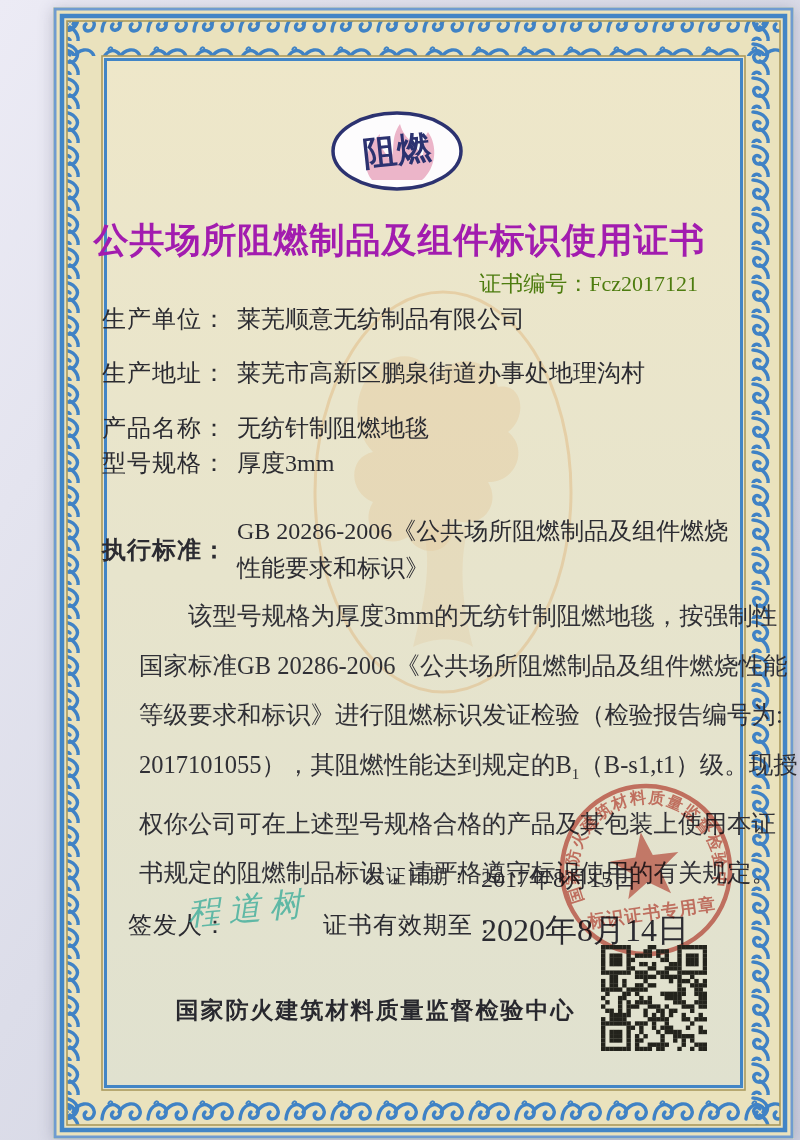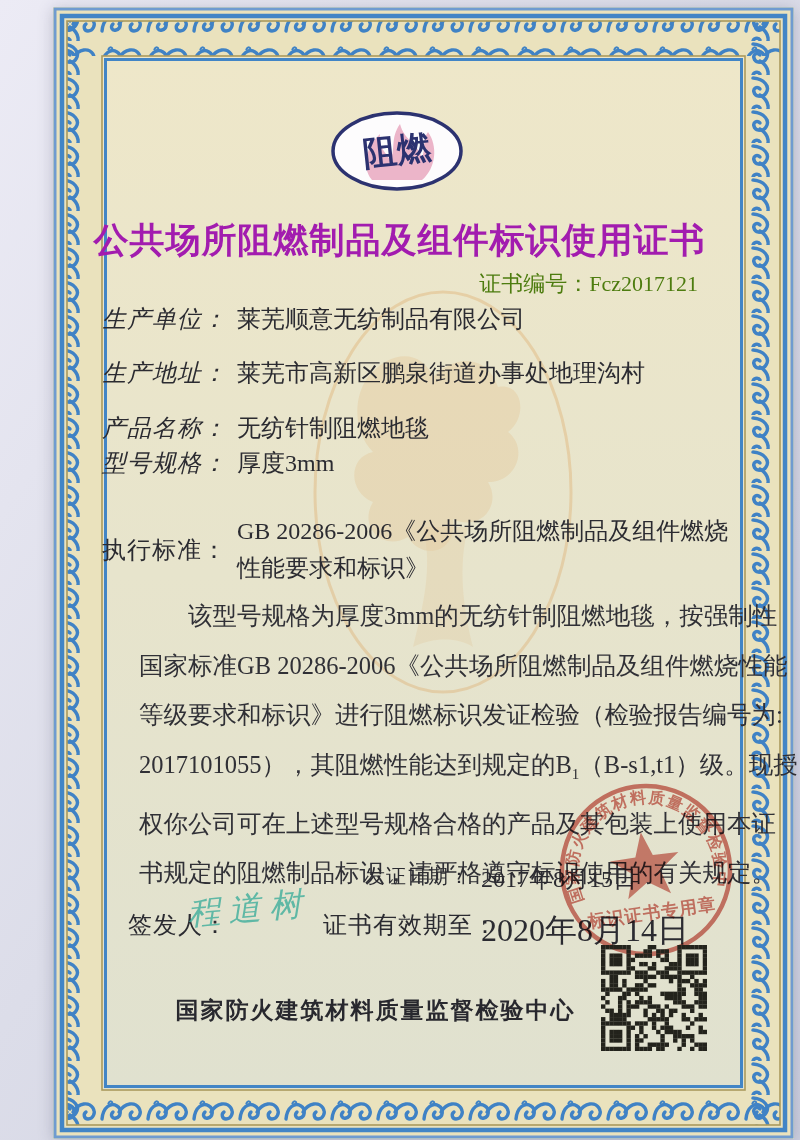--- a/index.html
+++ b/index.html
@@ -15,24 +15,24 @@
   .frame{position:absolute;inset:0;width:100%;height:100%;}
   .watermark{position:absolute;left:220px;top:250px;width:340px;height:470px;opacity:.30;}
   .content{position:absolute;inset:0;color:#2b2b31;}
   .logo{position:absolute;left:277px;top:103px;width:134px;height:82px;}
   .title{
     position:absolute;left:0;right:48px;top:210px;margin:0;text-align:center;
     font-size:35px;font-weight:bold;color:#a21caf;letter-spacing:1px;white-space:nowrap;
   }
   .certno{position:absolute;right:96px;top:262px;font-size:22px;color:#4d7c0f;}
   .frow{position:absolute;left:49px;font-size:24px;white-space:nowrap;}
-  .frow .lbl{letter-spacing:1px;font-style:italic;}
+  .frow .lbl{letter-spacing:1px;}
   .frow .val{margin-left:10px;}
   .frow-multi{position:absolute;left:49px;display:flex;align-items:center;font-size:24px;}
-  .frow-multi .lbl{letter-spacing:1px;flex:0 0 auto;}
+  .frow-multi .lbl{letter-spacing:1px;flex:0 0 auto;font-weight:bold;}
   .frow-multi .val{margin-left:10px;width:508px;line-height:37px;white-space:normal;}
   .para{position:absolute;left:46px;top:584px;width:630px;font-size:24.5px;line-height:49.5px;color:#303036;}
   .para .ln{white-space:nowrap;margin-left:40px;}
   .para .ln:first-child{text-indent:2em;}
   sub{font-size:15px;}
   .issue-lbl{position:absolute;left:312px;top:856px;font-size:20px;letter-spacing:1px;}
   .issue-val{position:absolute;left:428px;top:856px;font-size:24px;}
   .signer-lbl{position:absolute;left:49px;top:902px;font-size:24px;letter-spacing:1px;padding-left:26px;}
   .signature{
     position:absolute;left:135px;top:876px;width:200px;height:64px;

